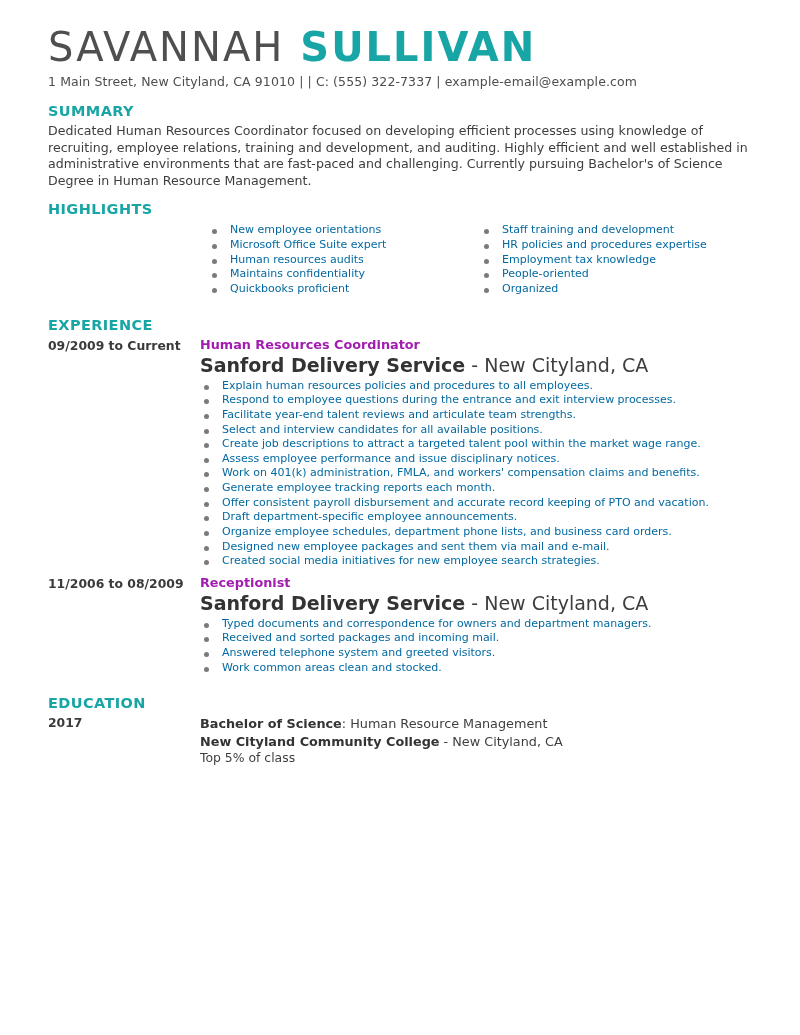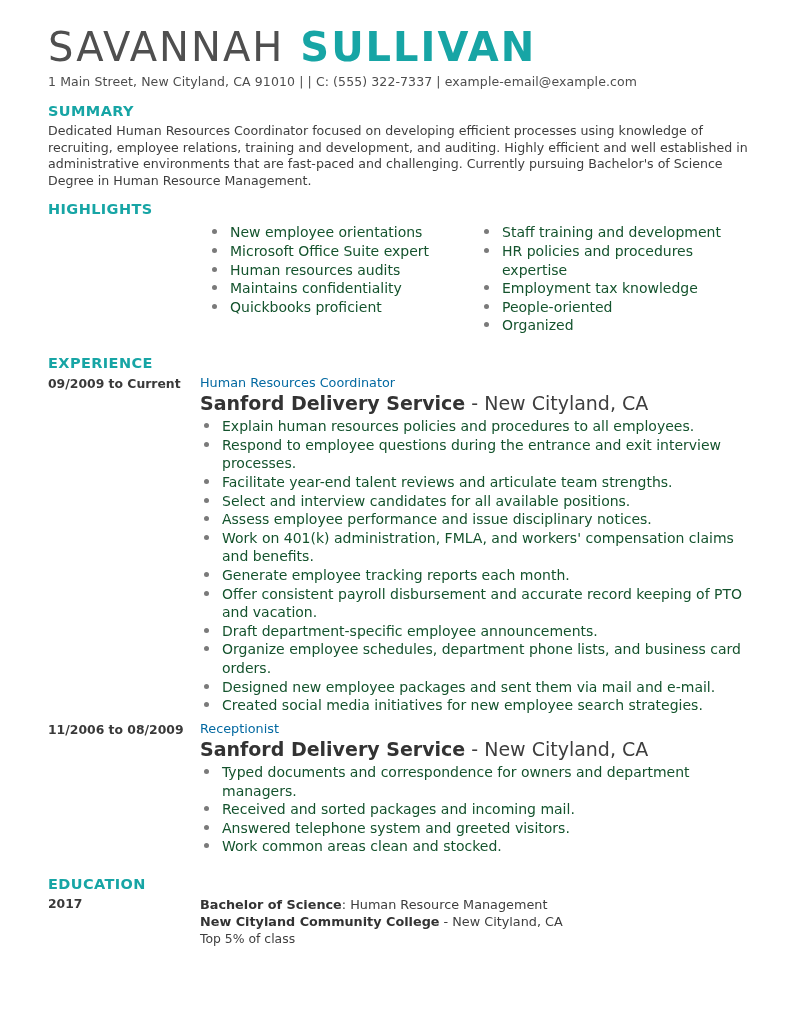--- a/index.html
+++ b/index.html
@@ -71,22 +71,22 @@
     width: 280px;
   }
   ul.bullets {
     margin: 0;
     padding: 0;
     list-style: none;
   }
   ul.bullets li {
     position: relative;
     padding-left: 22px;
-    font-size: 14px;
-    color: #14532d;
+    font-size: 11px;
+    color: #0369a1;
     line-height: 1.33;
     margin-bottom: 0px;
   }
   ul.bullets li:before {
     content: "";
     position: absolute;
     left: 4px;
     top: 6px;
     width: 5px;
     height: 5px;
@@ -104,22 +104,22 @@
     font-size: 12.4px;
     font-weight: 700;
     color: #3a3a3a;
     padding-top: 1px;
   }
   .exp-body {
     flex: 1 1 auto;
   }
   .job-title {
     font-size: 12.8px;
-    font-weight: 400;
-    color: #0369a1;
+    font-weight: 700;
+    color: #a21caf;
     line-height: 1.28;
   }
   .company-line {
     font-size: 19px;
     color: #3e3e3e;
     line-height: 1.3;
     margin-bottom: 1px;
   }
   .company-name {
     font-weight: 700;
@@ -209,20 +209,21 @@
       <div class="exp-body">
         <div class="job-title">Human Resources Coordinator</div>
         <div class="company-line">
           <span class="company-name">Sanford Delivery Service</span><span> - New Cityland, CA</span>
         </div>
         <ul class="bullets">
           <li>Explain human resources policies and procedures to all employees.</li>
           <li>Respond to employee questions during the entrance and exit interview processes.</li>
           <li>Facilitate year-end talent reviews and articulate team strengths.</li>
           <li>Select and interview candidates for all available positions.</li>
+          <li>Create job descriptions to attract a targeted talent pool within the market wage range.</li>
           <li>Assess employee performance and issue disciplinary notices.</li>
           <li>Work on 401(k) administration, FMLA, and workers' compensation claims and benefits.</li>
           <li>Generate employee tracking reports each month.</li>
           <li>Offer consistent payroll disbursement and accurate record keeping of PTO and vacation.</li>
           <li>Draft department-specific employee announcements.</li>
           <li>Organize employee schedules, department phone lists, and business card orders.</li>
           <li>Designed new employee packages and sent them via mail and e-mail.</li>
           <li>Created social media initiatives for new employee search strategies.</li>
         </ul>
       </div>

